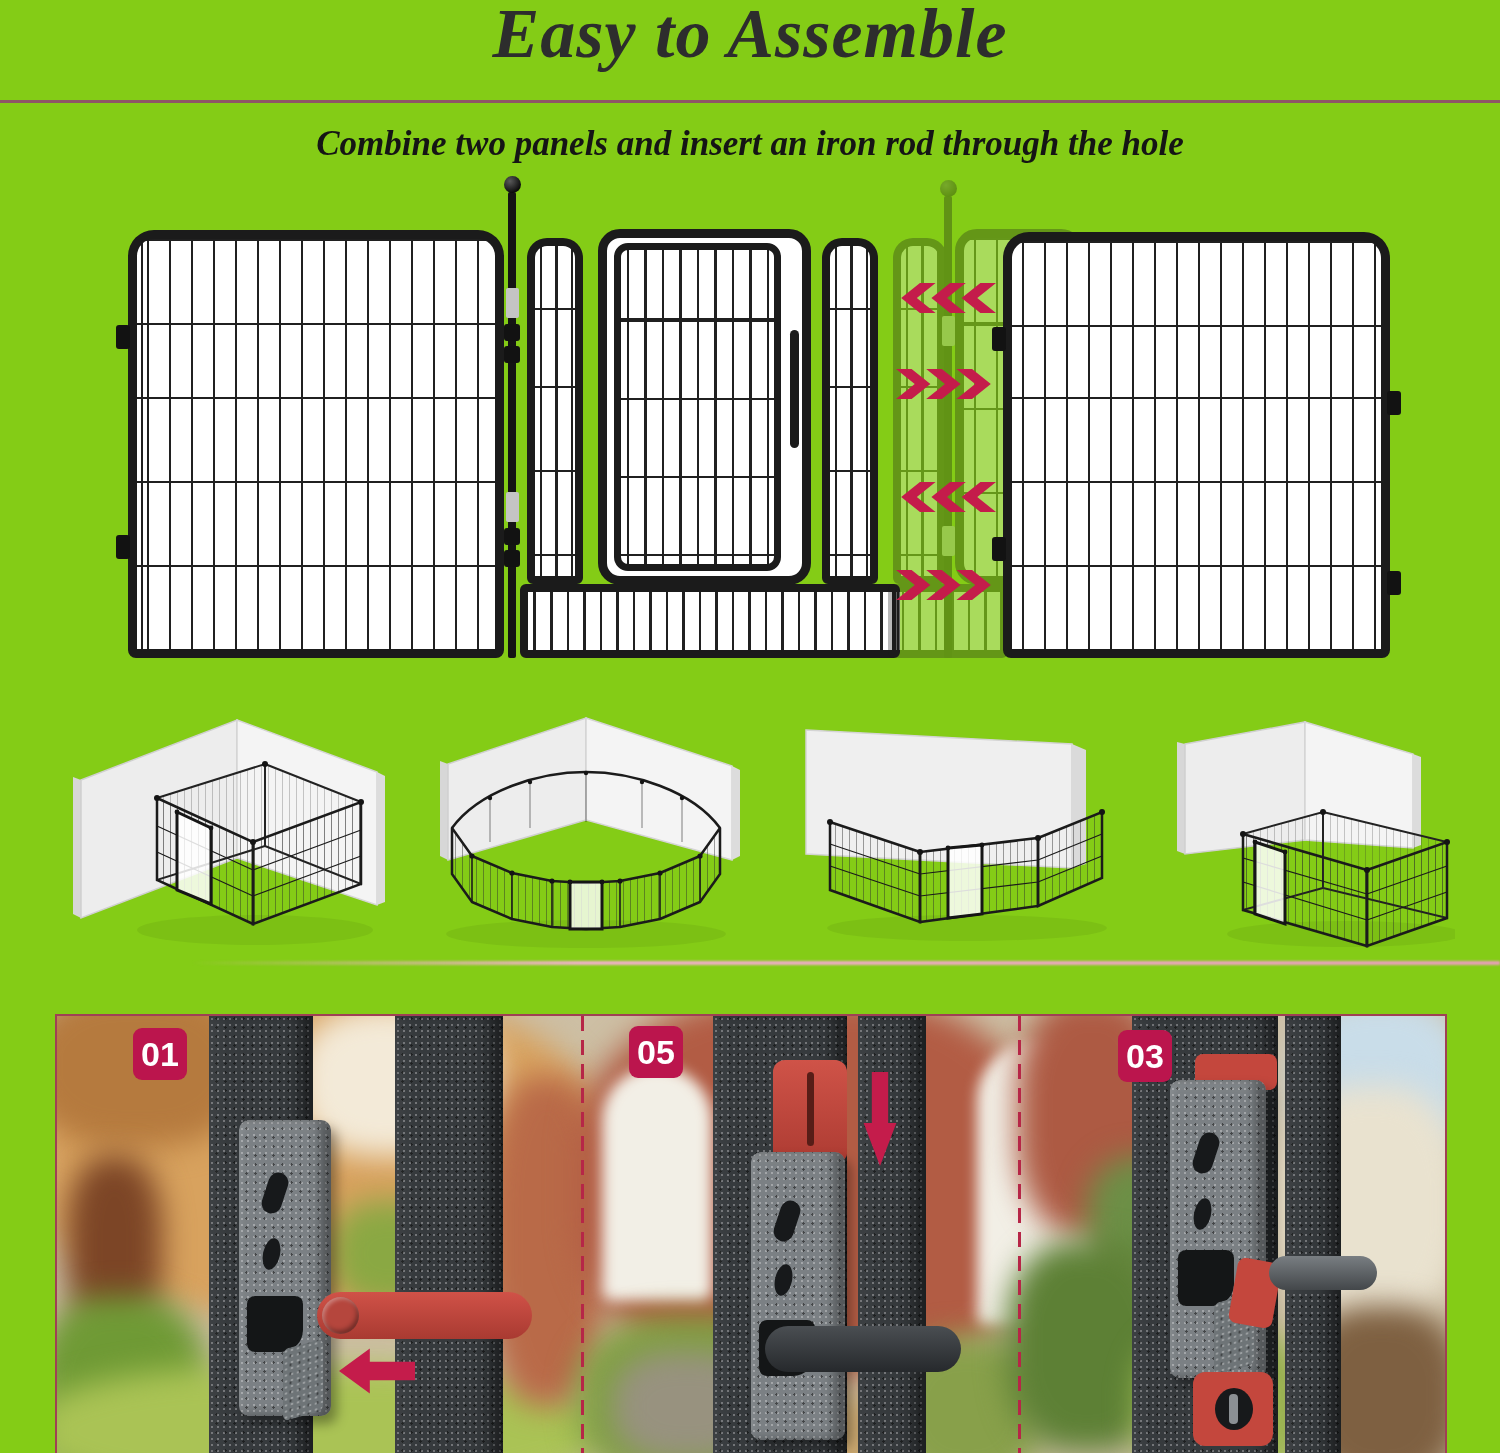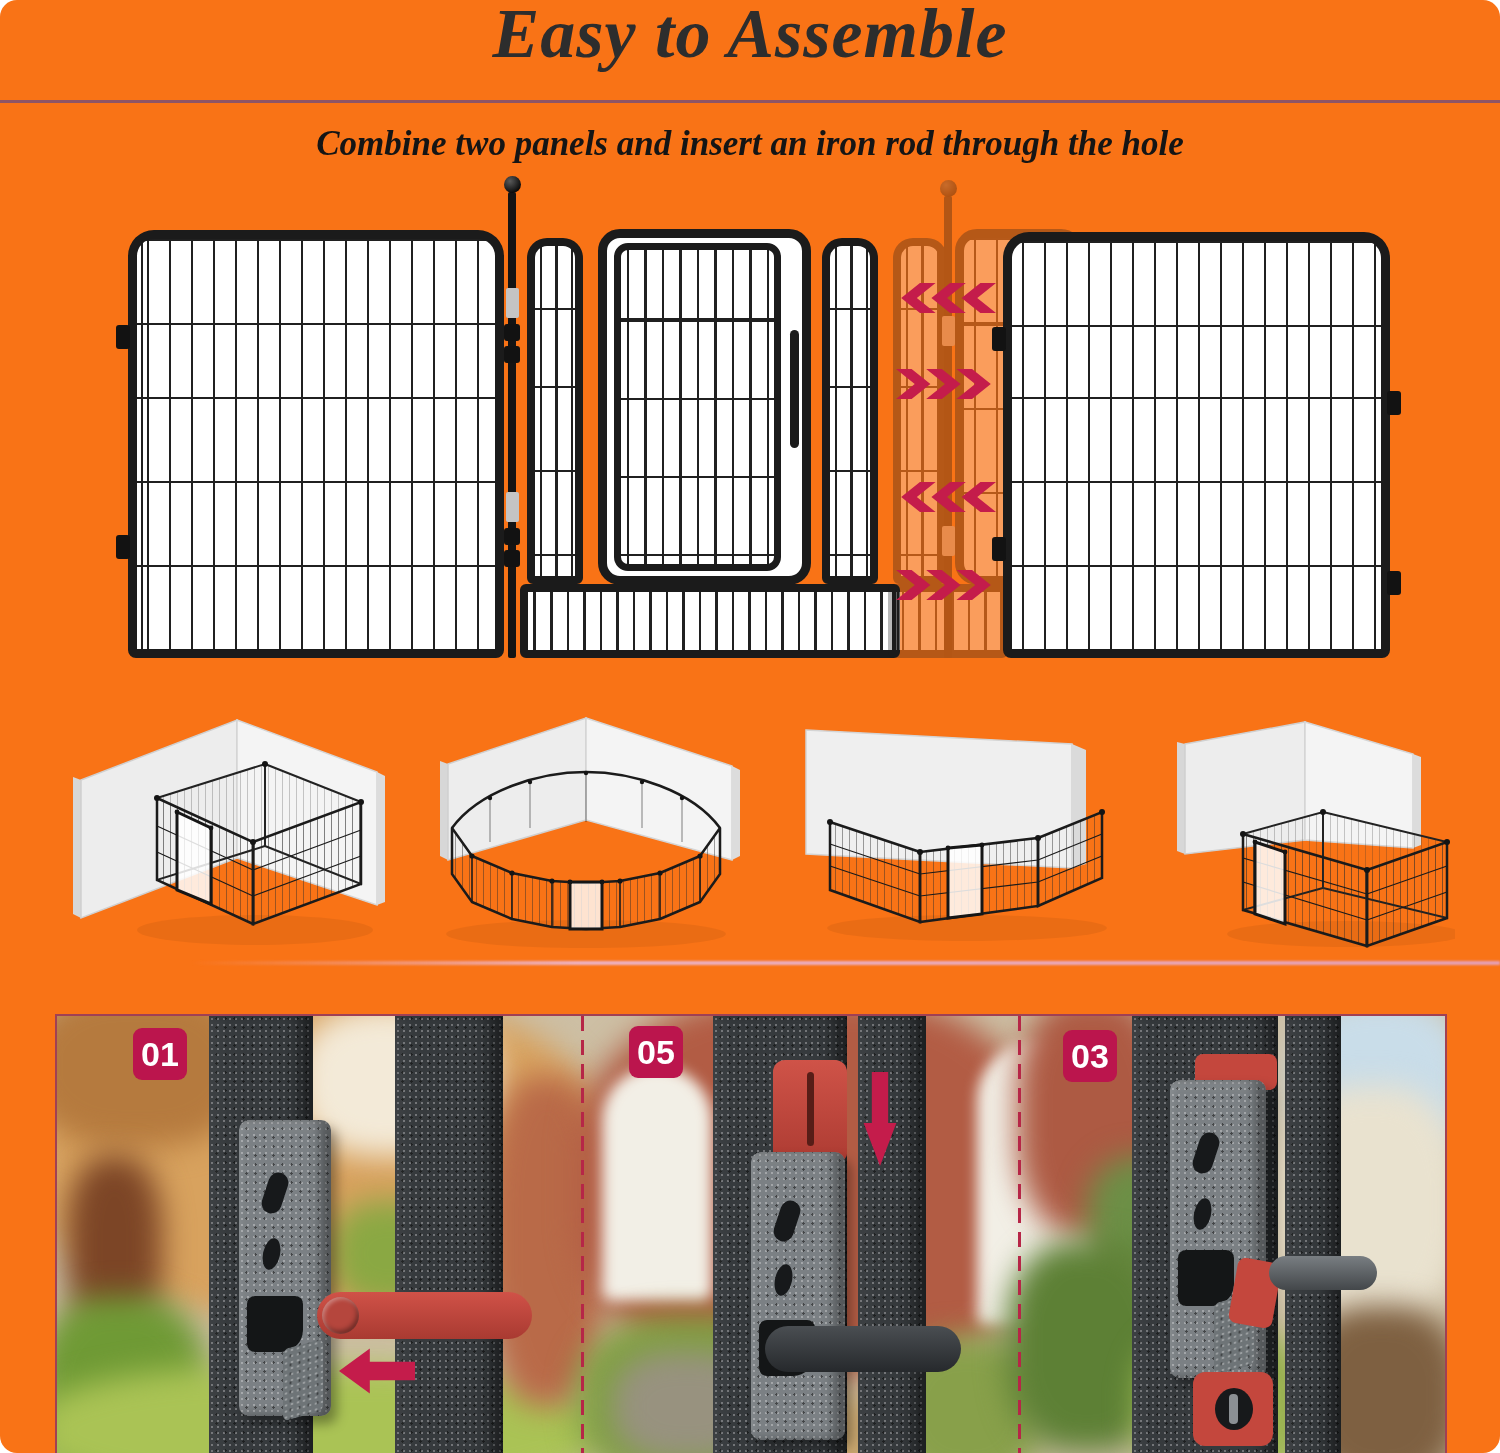--- a/index.html
+++ b/index.html
@@ -1,22 +1,22 @@
 <!DOCTYPE html>
 <html style="--accent: #c41c4b; --badge: #bb154d; --maroon: #8e5566; --photo-border: #a04054; --dash: #b62647; --rod-red: #c4473d; --pink: #edb3c5; --metal: #1b1b1b; --bracket: #7b8084; --post: #363a3d; --ink: #2d2d2d;"><head>
 <meta charset="utf-8">
 <style>
   :root{
     --ink:#2d2d2d; --maroon:#8e5566; --accent:#c41c4b; --badge:#bb154d;
     --photo-border:#a04054; --dash:#b62647; --rod-red:#c4473d; --pink:#edb3c5;
     --metal:#1b1b1b; --bracket:#7b8084; --post:#363a3d;
   }
   html,body{margin:0;padding:0;background:#fff;}
-  .canvas{position:relative;width:1500px;height:1453px;background:#f97316;overflow:hidden;
-          font-family:"Liberation Serif",serif;border-radius:17px;}
+  .canvas{position:relative;width:1500px;height:1453px;background:#84cc16;overflow:hidden;
+          font-family:"Liberation Serif",serif;}
 
   
   .title{position:absolute;left:0;right:0;top:-6px;margin:0;text-align:center;
          font-size:70px;font-weight:700;font-style:italic;color:var(--ink);letter-spacing:1px;}
   .rule{position:absolute;left:0;right:0;top:100px;height:3px;background:var(--maroon);}
   .subtitle{position:absolute;left:0;right:0;top:124px;margin:0;text-align:center;
             font-size:35px;font-weight:700;font-style:italic;color:#151515;}
 
   
   .diagram{position:absolute;left:0;top:0;width:1500px;height:690px;}
@@ -366,18 +366,18 @@
     </div>
     <div class="red-part" style="left:1176px;top:244px;width:44px;height:66px;border-radius:8px;transform:rotate(10deg);"></div>
     <div class="hrod gray-rod speckle" style="left:1212px;top:240px;width:108px;height:34px;"></div>
     <div class="red-part" style="left:1136px;top:356px;width:80px;height:74px;border-radius:12px;">
       <span style="position:absolute;left:22px;top:16px;width:38px;height:42px;background:#17191b;border-radius:50%;"></span>
       <span style="position:absolute;left:36px;top:22px;width:9px;height:30px;background:#8b9094;border-radius:4px;"></span>
     </div>
 
     <div class="badge" style="left:76px;top:12px;">01</div>
     <div class="badge" style="left:572px;top:10px;">05</div>
-    <div class="badge" style="left:1006px;top:14px;">03</div>
+    <div class="badge" style="left:1061px;top:14px;">03</div>
     <div class="vdash" style="left:524px;"></div>
     <div class="vdash" style="left:961px;"></div>
   </div>
 
 </div>
 
 </body></html>

